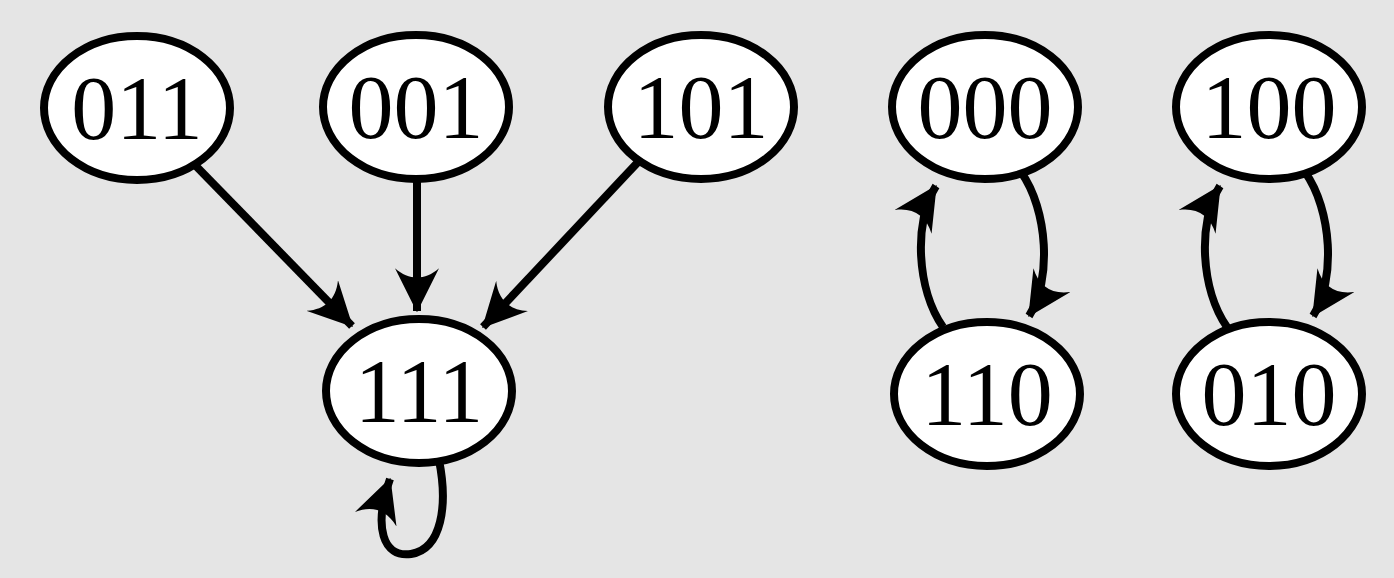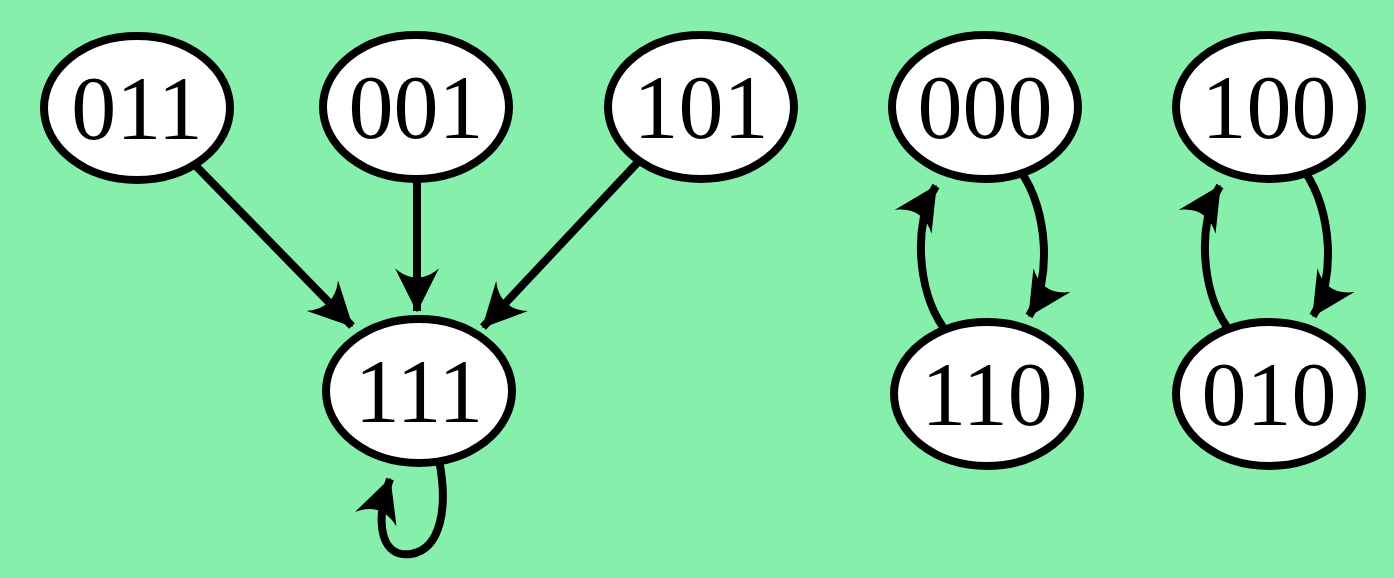--- a/index.html
+++ b/index.html
@@ -4,21 +4,21 @@
 <style>
   html, body {
     margin: 0;
     padding: 0;
     background: #ffffff;
   }
   .stage {
     position: relative;
     width: 1394px;
     height: 578px;
-    background: #86efac;
+    background: #e5e5e5;
     overflow: hidden;
   }
   svg { display: block; }
   .node-ellipse {
     fill: #ffffff;
     stroke: #000000;
     stroke-width: 8;
   }
   .node-label {
     font-family: "Liberation Serif", "DejaVu Serif", serif;

